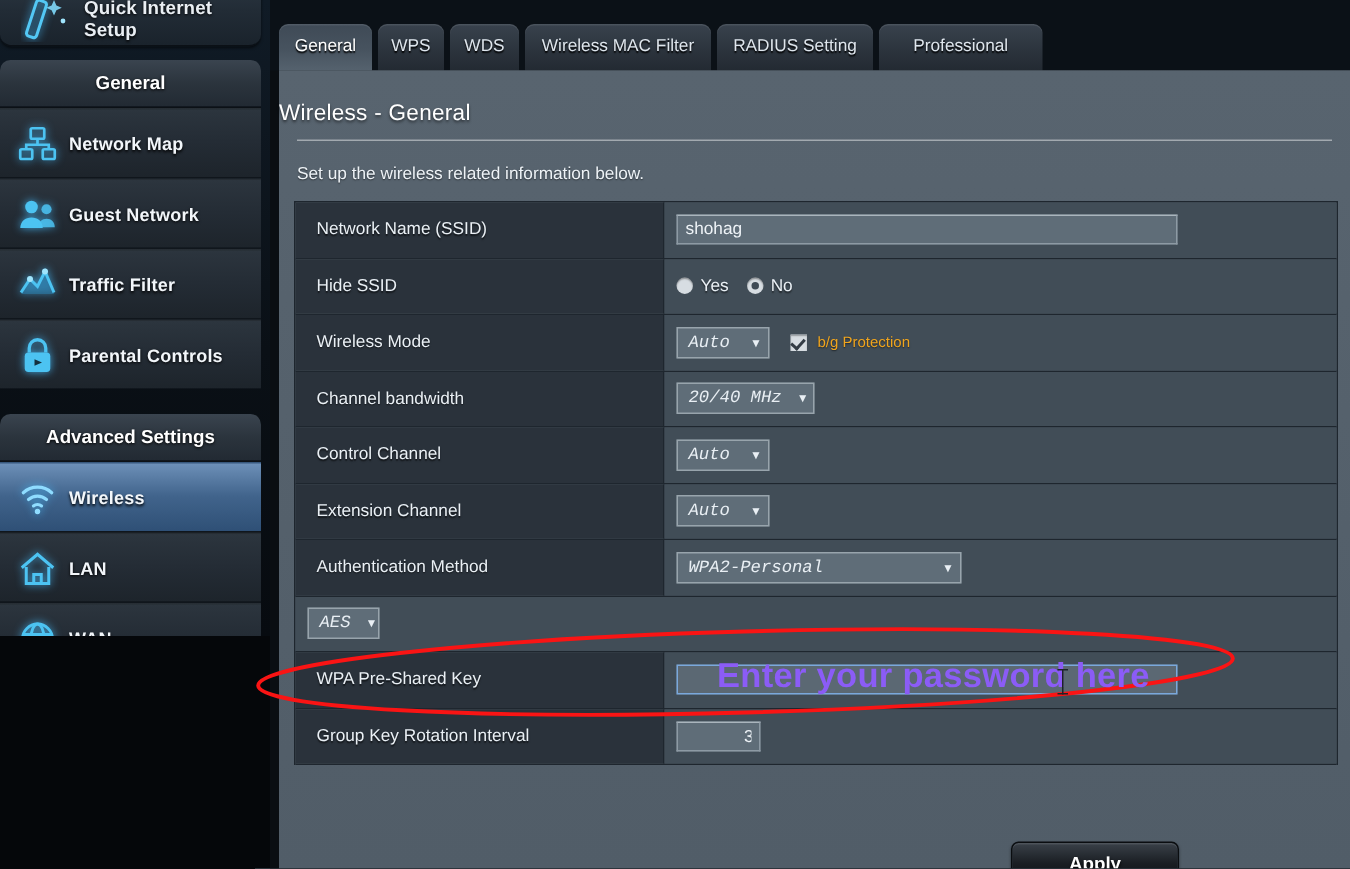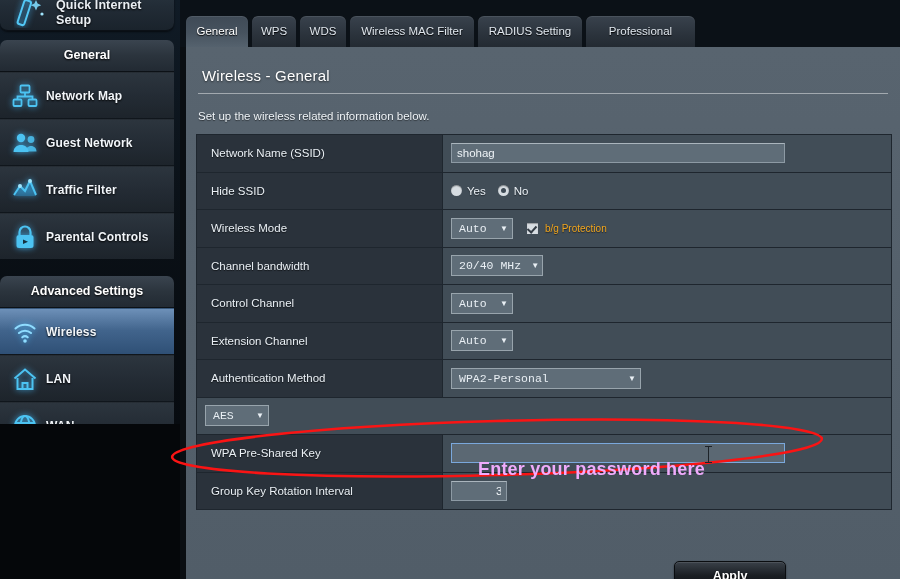--- a/index.html
+++ b/index.html
@@ -96,21 +96,21 @@
     background-image:linear-gradient(180deg,#3f4a56 0%,#47535f 55%,#55626e 100%);
     color:#ffffff;font-weight:normal;
   }
 
   #panel{
     position:absolute;left:6px;top:47px;width:714px;height:532px;
     background:#54606b;
     background-image:linear-gradient(180deg,#58646f 0%,#515d68 100%);
   }
   #panel-title{
-    position:absolute;left:16px;top:20px;
+    position:absolute;left:0;top:20px;
     font-size:15px;color:#ffffff;letter-spacing:.2px;
     text-shadow:0 1px 2px rgba(0,0,0,.55);
   }
   #title-rule{
     position:absolute;left:12px;top:46px;width:690px;height:1px;
     background:rgba(255,255,255,.45);
   }
   #panel-sub{
     position:absolute;left:12px;top:63px;
     font-size:11.5px;color:#eef3f7;
@@ -157,28 +157,29 @@
   .tinput.small{width:56px;padding-left:44px;}
 
   .ddl{
     height:21px;box-sizing:border-box;
     background:#5f6d78;border:1px solid #98a4ac;
     color:#e9eff4;font-size:11.5px;
     font-family:"Liberation Mono", monospace;
     display:inline-flex;align-items:center;
     padding:0 4px 0 7px;cursor:pointer;
     white-space:nowrap;
+    font-style:italic;
   }
   .ddl .cap{flex:1 1 auto;}
   .ddl .arw{margin-left:10px;font-size:8px;
     font-family:"Liberation Sans",sans-serif;color:#e9eff4;}
   .ddl.w-auto{width:62px;}
   .ddl.w-bw{width:92px;}
   .ddl.w-auth{width:190px;}
-  .ddl.w-aes{width:64px;justify-content:space-between;}
+  .ddl.w-aes{width:48px;justify-content:space-between;}
 
   .radio-wrap{display:flex;align-items:center;gap:5px;}
   .radio{
     width:11px;height:11px;border-radius:50%;
     background:#d7dde2;
     box-shadow:inset 0 1px 1px rgba(0,0,0,.35);
     display:inline-block;position:relative;cursor:pointer;
   }
   .radio.on::after{
     content:"";position:absolute;left:3px;top:3px;
@@ -211,22 +212,22 @@
   }
 
   
   #leds{position:absolute;right:0;top:0;width:110px;height:12px;}
   .led{position:absolute;top:3px;height:4px;border-radius:1px;}
 
   
   #anno{position:absolute;left:0;top:0;width:900px;height:579px;
     pointer-events:none;}
   #anno-text{
-    position:absolute;left:478px;top:459px;
-    font-size:18px;font-weight:bold;color:#f0abfc;
+    position:absolute;left:478px;top:437px;
+    font-size:23px;font-weight:bold;color:#8b5cf6;
     letter-spacing:.2px;white-space:nowrap;
     font-family:"Liberation Sans", sans-serif;
   }
   #caret{
     position:absolute;left:708px;top:446px;width:1px;height:17px;
     background:#1d2329;
   }
   #caret::before,#caret::after{
     content:"";position:absolute;left:-3px;width:7px;height:1px;background:#1d2329;
   }

